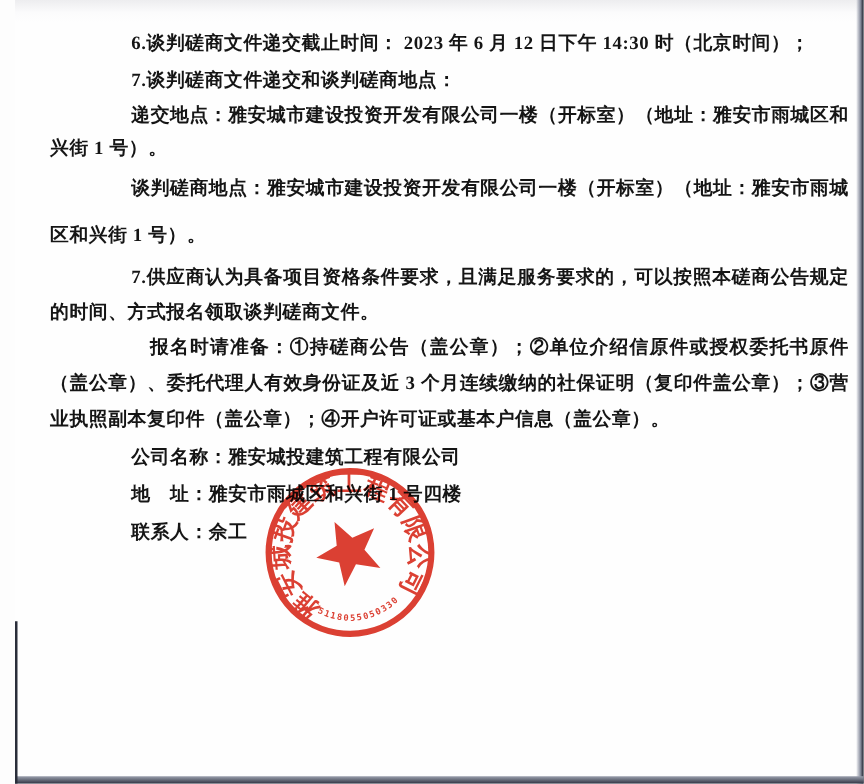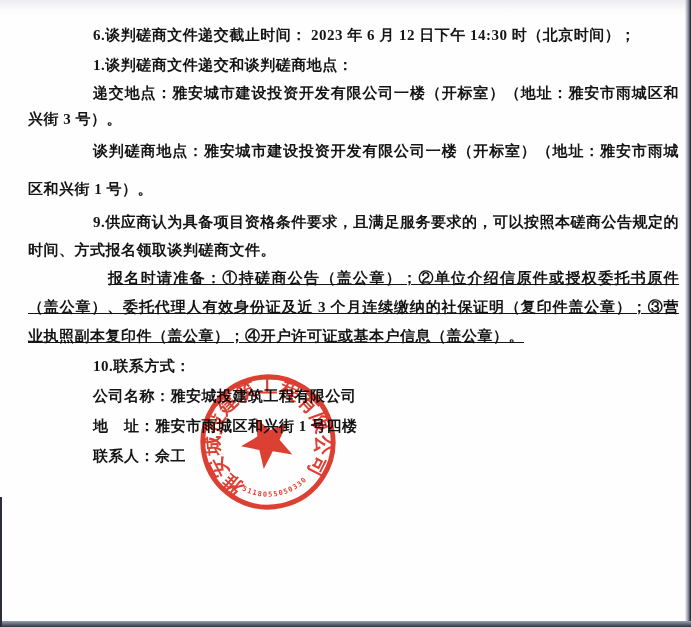--- a/index.html
+++ b/index.html
@@ -2,30 +2,30 @@
 <html><head>
 <meta charset="utf-8">
 <style>
   html,body{margin:0;padding:0;}
   body{
     width:691px;height:627px;position:relative;overflow:hidden;
     background:#fdfdfd;
     font-family:"Liberation Serif","DejaVu Serif",serif;
     color:#151515;
   }
-  .page{position:absolute;inset:0;background:linear-gradient(180deg,#ededef 0px,#fbfbfc 10px,#fefefe 18px);}
+  .page{position:absolute;inset:0;background:linear-gradient(180deg,#ededef 0px,#fbfbfc 10px,#fefefe 18px);margin-left:12px;}
   .content{
     position:relative;z-index:2;
     padding:20px 12px 0 28px;
     font-size:15px;font-weight:700;letter-spacing:.5px;
     line-height:30px;text-align:justify;
   }
   .content p{margin:0;}
   .ind1{text-indent:65px;}
-  .ind2{text-indent:80px;text-decoration:underline;}
+  .ind2{text-indent:80px;}
   .p7,.p8{margin-top:5px;}
   .p8a{margin-top:2px;line-height:26px;}
   .p8b{line-height:38px;}
   .p9{margin-top:6px;line-height:28px;}
   .p9a{margin-top:2px;line-height:29px;}
   .p10{margin-top:4px;}
   .contact p{margin-left:65px;line-height:30px;text-align:left;}
   
   .edge-right{position:absolute;right:0;top:0;width:6px;height:100%;z-index:6;
     background:linear-gradient(90deg,rgba(200,204,216,.15),#8b90a0 55%,#141824);}
@@ -40,26 +40,25 @@
   }
   .seal svg{width:100%;height:100%;}
 </style>
 </head>
 <body>
 
 <div class="page">
 
   <div class="content">
     <p class="ind1 p6">6.谈判磋商文件递交截止时间： 2023 年 6 月 12 日下午 14:30 时（北京时间）；</p>
-    <p class="ind1 p8">1.谈判磋商文件递交和谈判磋商地点：</p>
-    <p class="ind1 p8a">递交地点：雅安城市建设投资开发有限公司一楼（开标室）（地址：雅安市雨城区和兴街 3 号）。</p>
+    <p class="ind1 p8">7.谈判磋商文件递交和谈判磋商地点：</p>
+    <p class="ind1 p8a">递交地点：雅安城市建设投资开发有限公司一楼（开标室）（地址：雅安市雨城区和兴街 1 号）。</p>
     <p class="ind1 p8b">谈判磋商地点：雅安城市建设投资开发有限公司一楼（开标室）（地址：雅安市雨城区和兴街 1 号）。</p>
-    <p class="ind1 p9">9.供应商认为具备项目资格条件要求，且满足服务要求的，可以按照本磋商公告规定的时间、方式报名领取谈判磋商文件。</p>
+    <p class="ind1 p9">7.供应商认为具备项目资格条件要求，且满足服务要求的，可以按照本磋商公告规定的时间、方式报名领取谈判磋商文件。</p>
     <p class="ind2 p9a">报名时请准备：①持磋商公告（盖公章）；②单位介绍信原件或授权委托书原件（盖公章）、委托代理人有效身份证及近 3 个月连续缴纳的社保证明（复印件盖公章）；③营业执照副本复印件（盖公章）；④开户许可证或基本户信息（盖公章）。</p>
-    <p class="ind1 p10">10.联系方式：</p>
 
     <div class="contact">
       <p>公司名称：雅安城投建筑工程有限公司</p>
       <p>地　址：雅安市雨城区和兴街 1 号四楼</p>
       <p>联系人：佘工</p>
     </div>
   </div>
 
   <div class="seal">
     <svg viewBox="0 0 200 200" xmlns="http://www.w3.org/2000/svg">

